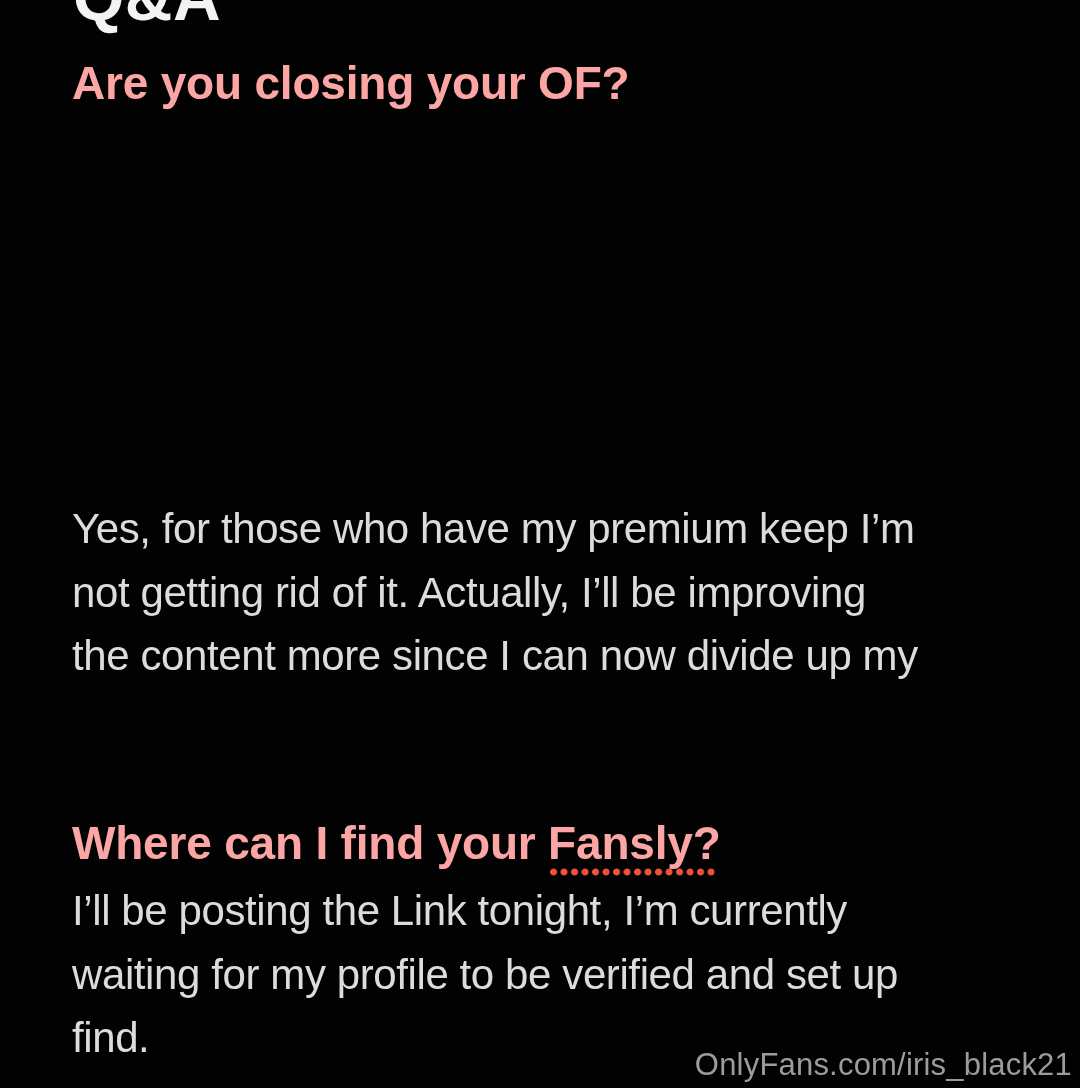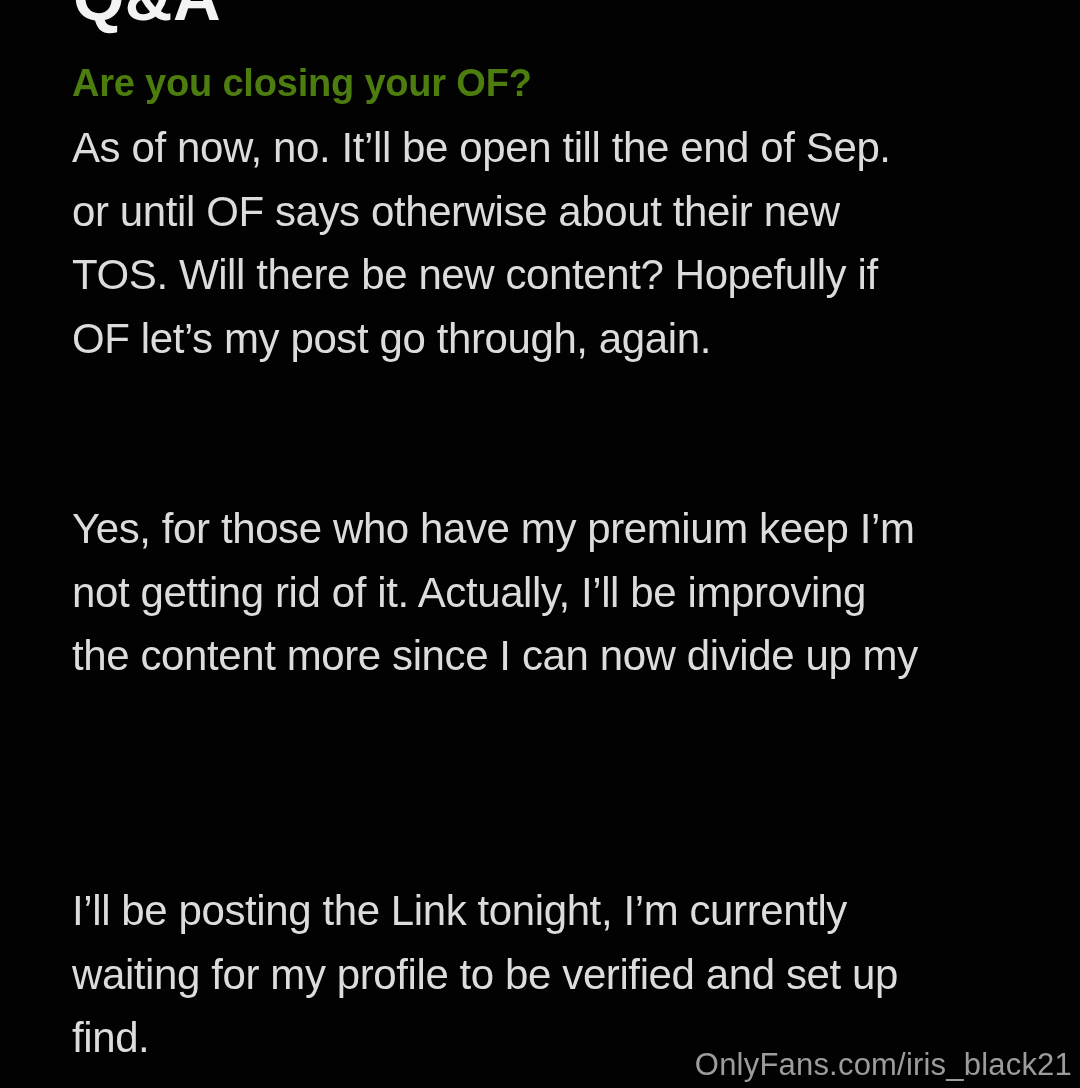--- a/index.html
+++ b/index.html
@@ -25,24 +25,24 @@
     font-size: 66px;
     line-height: 66px;
     font-weight: 700;
     color: #f3f3f3;
     letter-spacing: 0.5px;
     white-space: nowrap;
   }
   .heading {
     position: absolute;
     left: 72px;
-    font-size: 38px;
+    font-size: 46px;
     line-height: 46px;
     font-weight: 700;
-    color: #4d7c0f;
+    color: #fca5a5;
     letter-spacing: -0.2px;
     white-space: nowrap;
   }
   .h1 { top: 60px; }
   .h2 { top: 438px; }
   .h3 { top: 820px; }
   .para {
     position: absolute;
     left: 72px;
     font-size: 42px;
@@ -83,33 +83,28 @@
   }
 </style>
 </head>
 <body>
 
 <div class="page">
 
   <div class="qa-title">Q&amp;A</div>
 
   <div class="heading h1">Are you closing your OF?</div>
-  <div class="para p1">
-    <div>As of now, no. It’ll be open till the end of Sep.</div>
-    <div>or until OF says otherwise about their new</div>
-    <div>TOS. Will there be new content? Hopefully if</div>
-    <div>OF let’s my post go through, again.</div>
-  </div>
 
   <div class="para p2">
     <div>Yes, for those who have my premium keep I’m</div>
     <div>not getting rid of it. Actually, I’ll be improving</div>
     <div>the content more since I can now divide up my</div>
   </div>
 
+  <div class="heading h3"><span>Where can I find your </span><span class="misspelled">Fansly?</span></div>
   <div class="para p3">
     <div>I’ll be posting the Link tonight, I’m currently</div>
     <div>waiting for my profile to be verified and set up</div>
     <div>find.</div>
   </div>
 
   <div class="watermark">OnlyFans.com/iris_black21</div>
 
 </div>
 

